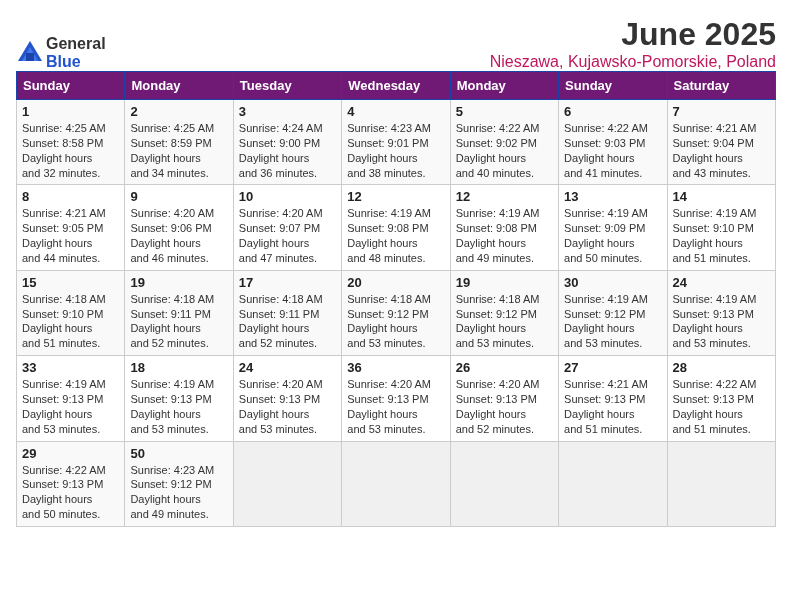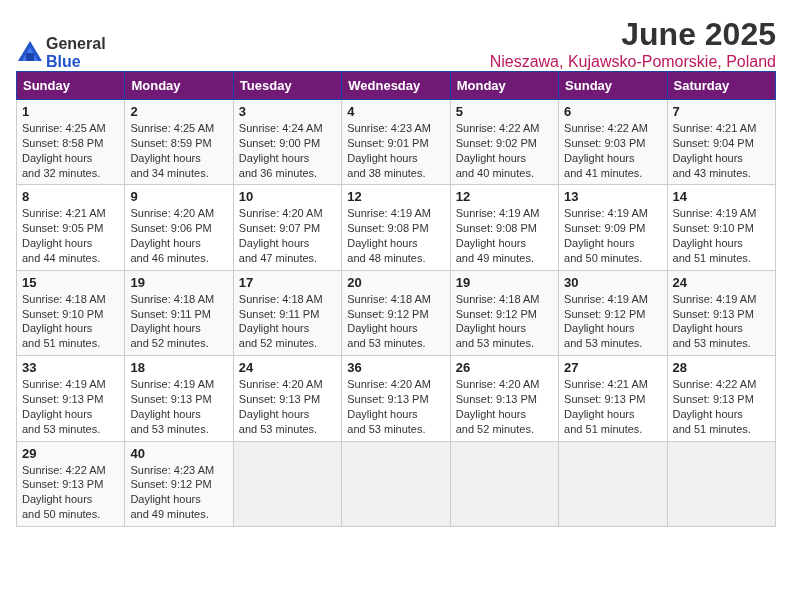--- a/index.html
+++ b/index.html
@@ -376,21 +376,21 @@
         <td>
     <span class="day-number">29</span>
     <div class="day-info">
       Sunrise: 4:22 AM<br>
       Sunset: 9:13 PM<br>
       Daylight hours<br>
       and 50 minutes.
     </div>
   </td>
         <td>
-    <span class="day-number">40</span>
+    <span class="day-number">50</span>
     <div class="day-info">
       Sunrise: 4:23 AM<br>
       Sunset: 9:12 PM<br>
       Daylight hours<br>
       and 49 minutes.
     </div>
   </td>
         <td class="empty"></td>
         <td class="empty"></td>
         <td class="empty"></td>

